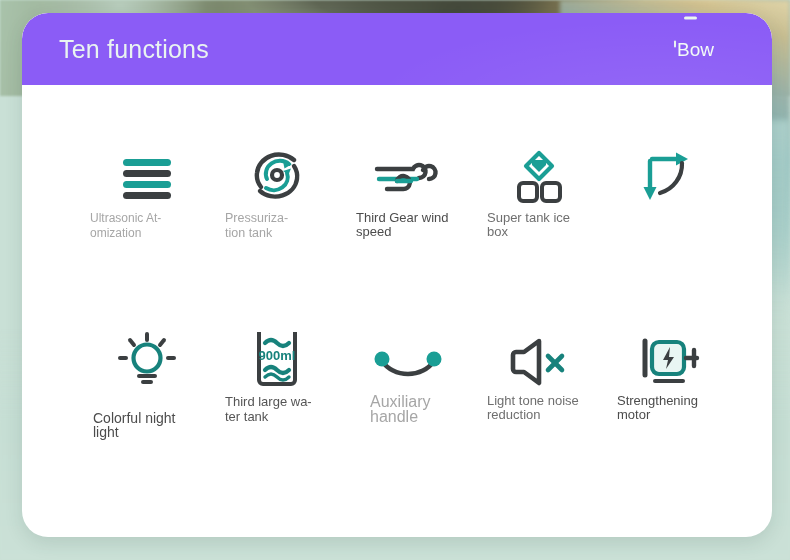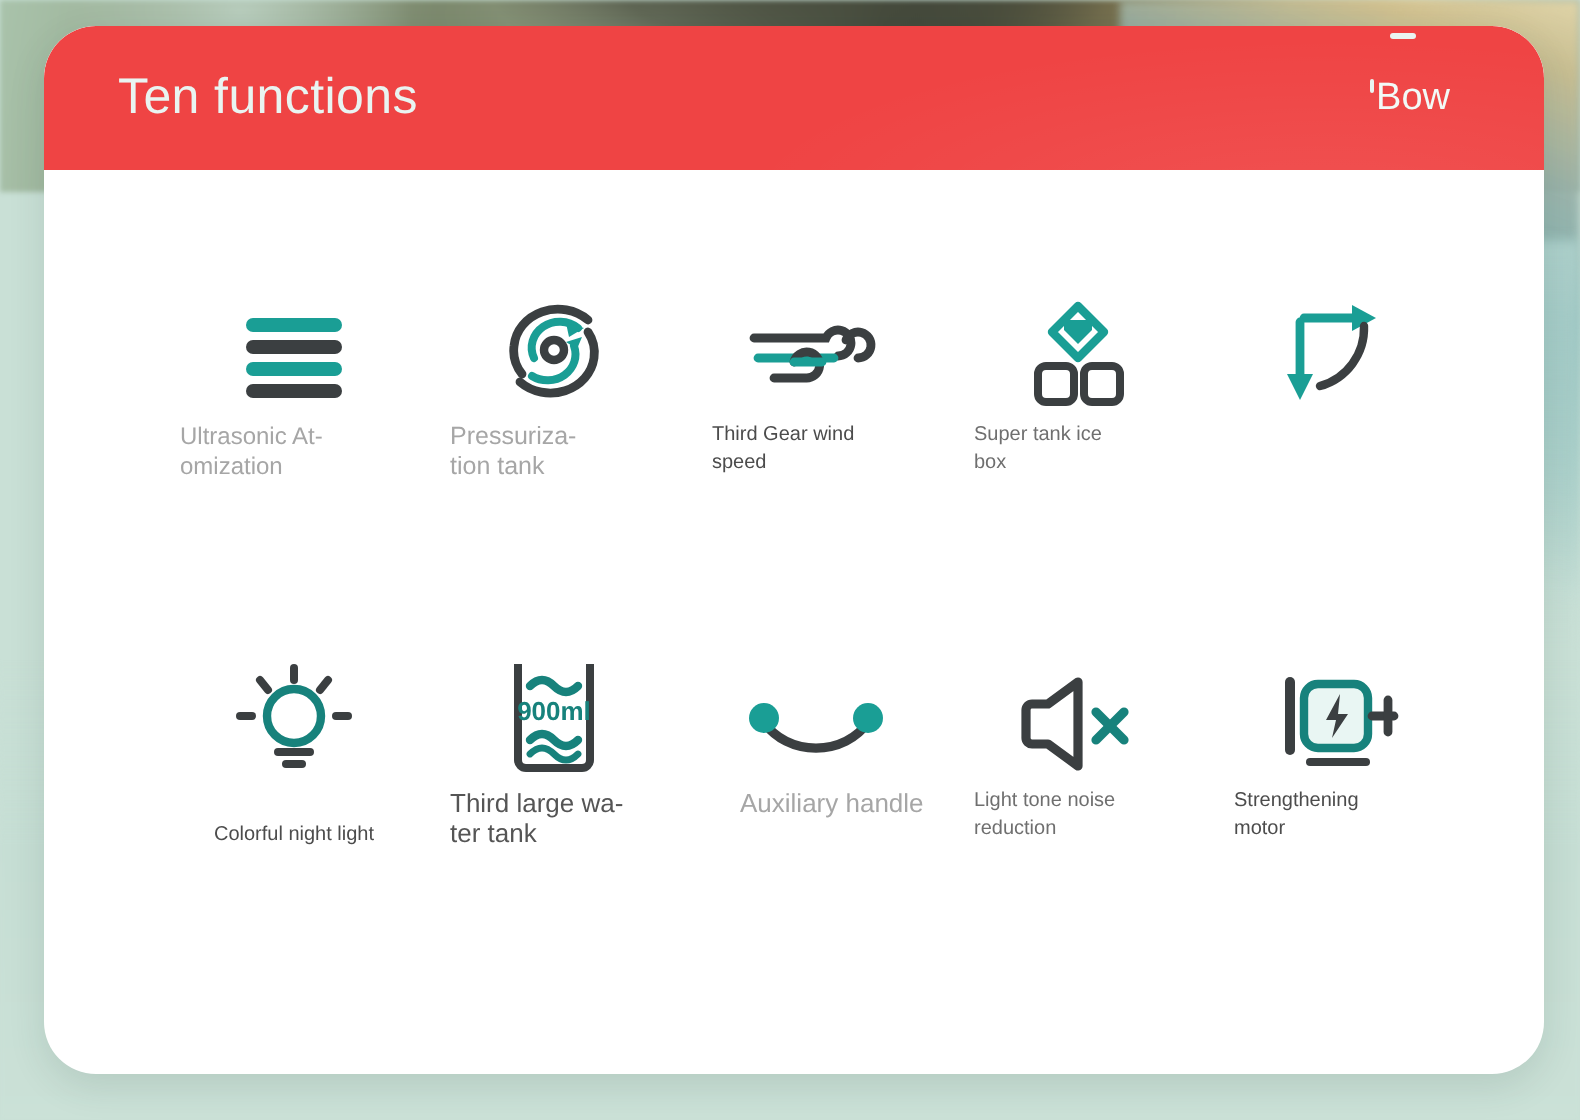--- a/index.html
+++ b/index.html
@@ -40,36 +40,36 @@
 
   
   .card{
     position:absolute;left:22px;top:13px;width:750px;height:524px;
     border-radius:26px;background:#ffffff;
     box-shadow:0 6px 18px rgba(40,70,60,.13);
     overflow:hidden;
   }
   .card-header{
     position:relative;height:72px;
-    background:#ef4444;
+    background:#8b5cf6;
     border-top-left-radius:26px;border-top-right-radius:26px;
     display:flex;align-items:center;
   }
   .card-header:before{
     
     content:"";position:absolute;inset:0;
     background:radial-gradient(420px 120px at 640px 90px, rgba(255,255,255,.07), rgba(255,255,255,0) 70%);
     pointer-events:none;
   }
   .header-title{
     position:absolute;left:37px;top:50%;transform:translateY(-50%);
     color:#e9f4f1;font-size:25px;letter-spacing:.2px;font-weight:400;
   }
   .header-right{
-    position:absolute;right:47px;top:50%;transform:translateY(-50%);
+    position:absolute;right:58px;top:50%;transform:translateY(-50%);
     color:#f2faf7;font-size:19px;line-height:1;
   }
   .header-right .tick{
     position:absolute;left:10px;top:-23px;width:13px;height:3px;
     background:#eaf4f1;border-radius:2px;
   }
   .header-right .apos{
     display:inline-block;width:2px;height:7px;background:#e9f4f1;
     vertical-align:8px;margin-right:1px;border-radius:1px;
   }
@@ -81,29 +81,29 @@
     grid-template-columns:repeat(5,1fr);
     grid-template-rows:1fr 1fr;
     padding:34px 38px 62px 60px;
     box-sizing:border-box;
     row-gap:10px;
   }
   .cell{display:flex;flex-direction:column;align-items:center;}
   .icon-wrap{height:86px;display:flex;align-items:flex-end;justify-content:center;}
   .cap{
     margin-top:6px;text-align:left;color:#9a9a9a;
-    font-size:10px;line-height:14px;width:104px;
+    font-size:13px;line-height:14px;width:104px;
   }
   .cap.dark{color:#4c4c4c;}
   .cap.mid{color:#6f6f6f;}
   .cap.big{font-size:13px;line-height:15px;color:#555;}
-  .cap.faint{color:#a6a6a6;font-size:13px;line-height:15px;margin-left:28px;}
+  .cap.faint{color:#a6a6a6;font-size:16px;line-height:15px;margin-left:28px;}
   .cap.r1c1{width:110px;margin-left:-4px;font-size:12px;}
   .cap.r1c2{width:100px;margin-left:-4px;font-size:12.5px;}
-  .cap.r2c1{width:108px;font-size:10px;text-align:center;margin-top:23px;}
+  .cap.r2c1{width:108px;font-size:14px;margin-top:23px;}
   svg{display:block;overflow:visible;}
 </style>
 </head>
 <body>
 
 <div id="stage">
 
   <div class="bg-base"></div>
   <div class="bg-topband"></div>
   <div class="bg-rightgloss"></div>

